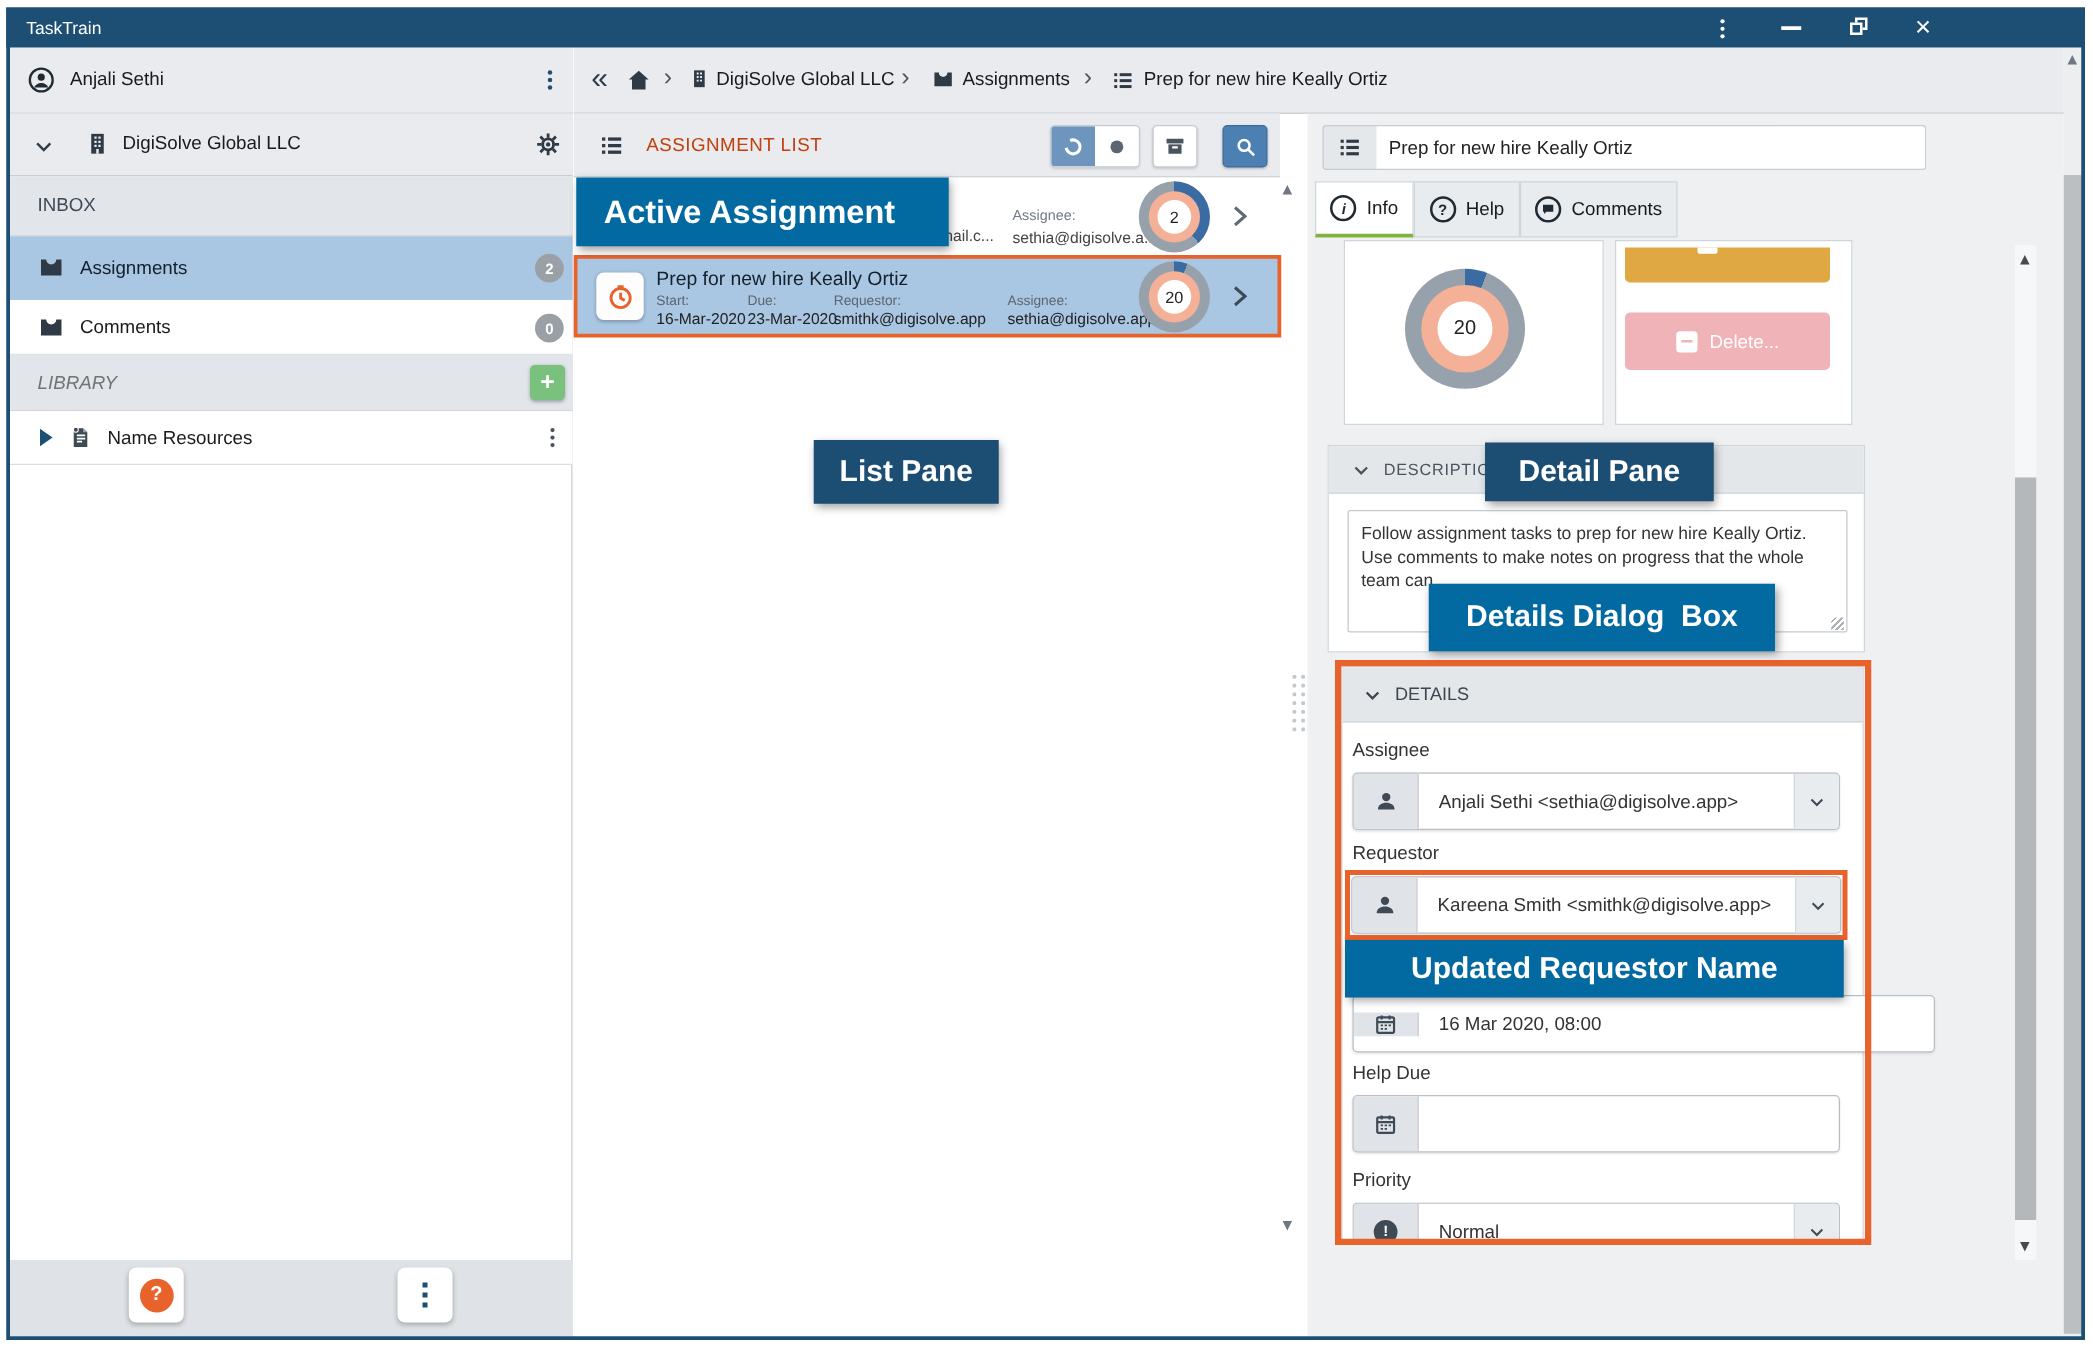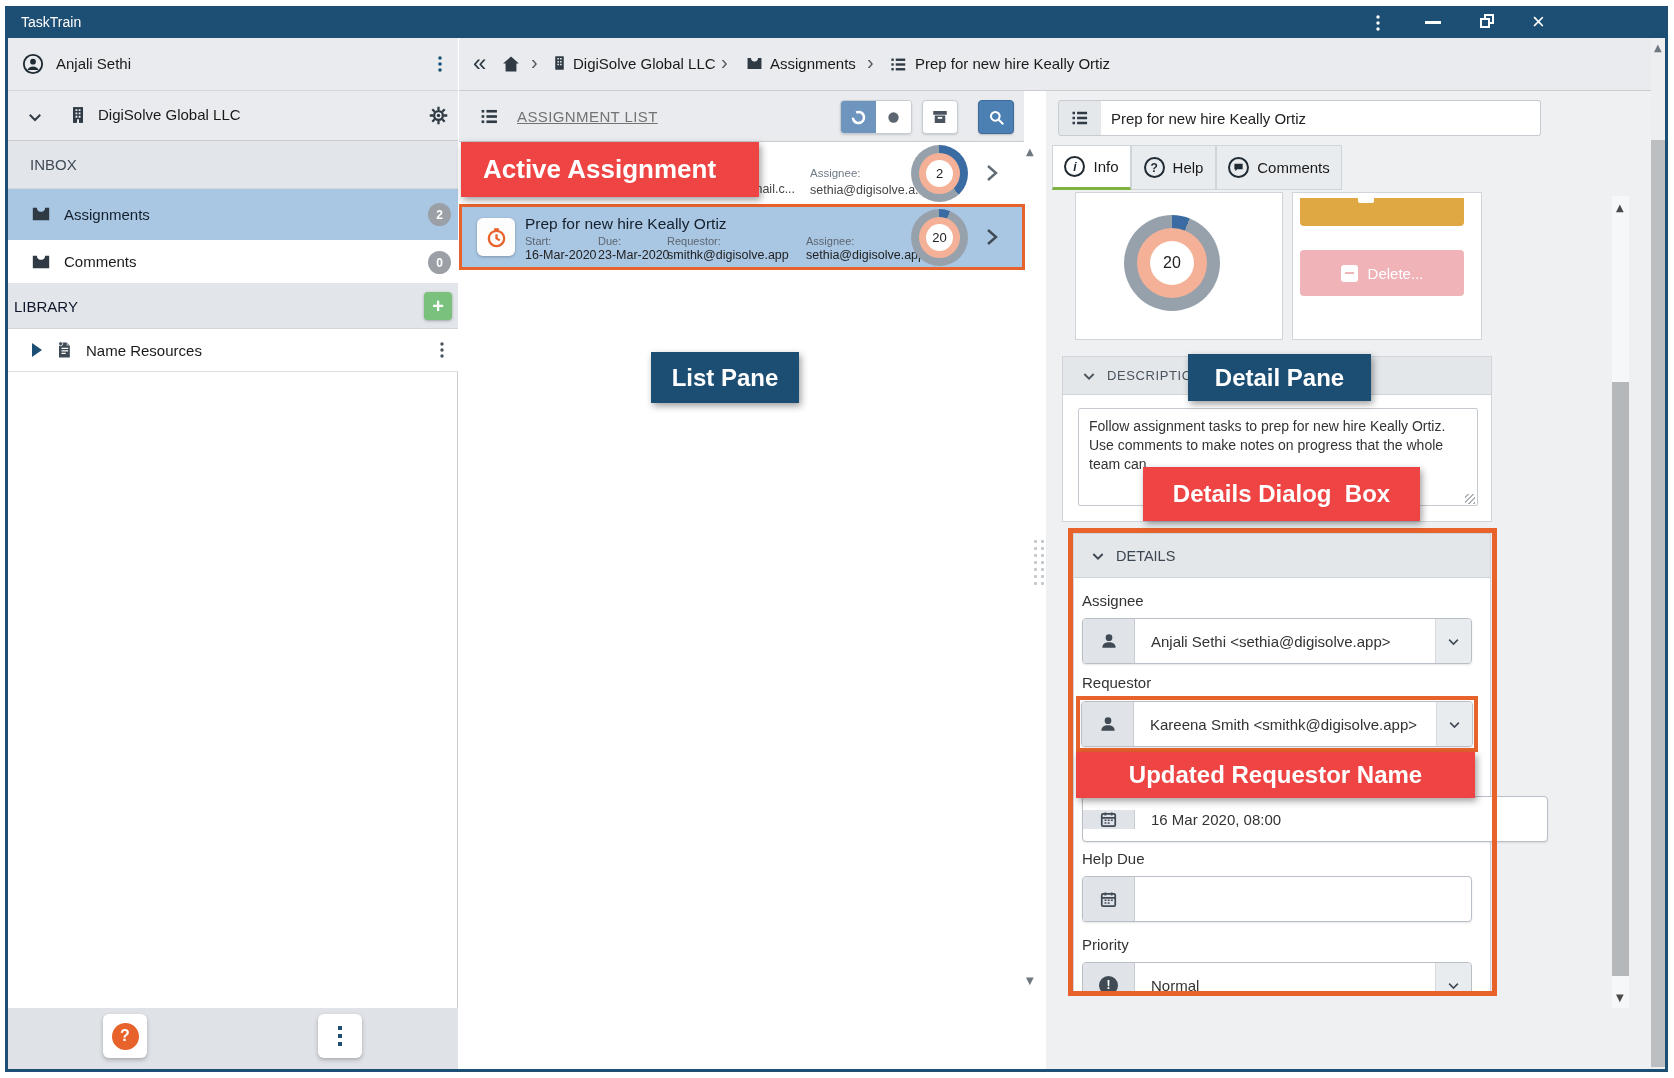--- a/index.html
+++ b/index.html
@@ -13,21 +13,21 @@
   .titlebar{position:absolute;left:5px;top:6px;width:1663px;height:32px;background:#1d4e73;display:flex;align-items:center;z-index:20;}
   .frame{position:absolute;left:5px;top:6px;width:1663px;height:1066px;border:3px solid #1d4e73;pointer-events:none;z-index:40;}
   .wtitle{color:#fff;font-size:14px;margin-left:16px;}
   
   .siderow{position:absolute;left:8px;width:450px;display:flex;align-items:center;}
   .badge{width:23px;height:23px;border-radius:50%;background:#9aa0a6;color:#fff;font-size:12px;font-weight:700;
     display:flex;align-items:center;justify-content:center;}
   
   .callout{position:absolute;color:#fff;font-weight:700;display:flex;align-items:center;justify-content:center;
     box-shadow:2px 3px 7px rgba(0,0,0,.38);z-index:10;white-space:pre;}
-  .callout.orange{background:#ef4444;}
+  .callout.orange{background:#0369a1;}
   .callout.navy{background:#1c4e74;}
   
   .donut{position:absolute;border-radius:50%;}
   .donut .mid{position:absolute;border-radius:50%;background:#f5b197;}
   .donut .ctr{position:absolute;border-radius:50%;background:#fff;display:flex;align-items:center;justify-content:center;color:#222;}
   .p38{background:conic-gradient(#3a6ba3 0 38%,#97a1ac 38% 100%);}
   .p6{background:conic-gradient(#3a6ba3 0 6%,#97a1ac 6% 100%);}
   
   .tab{position:absolute;top:145px;height:45px;background:#e9ecef;border:1px solid #d0d5da;display:flex;align-items:center;
     justify-content:center;gap:8px;font-size:15px;color:#1a1a1a;}
@@ -117,21 +117,21 @@
       <svg width="22" height="20" viewBox="0 0 24 22">
           <path fill="#2f3a44" fill-rule="evenodd" d="M3 4h18v14H3zM8 4a4 4 0 0 0 8 0z"></path>
           <path fill="#fff" d="M7.6 2.2h8.8V4a4.4 4.4 0 0 1-8.8 0z"></path>
         </svg>
     </span>
     <span style="margin-left:56px;font-size:15px;">Comments</span>
     <span class="badge abs" style="left:420px;top:11px;">0</span>
   </div>
 
   <div class="siderow" style="top:284px;height:45px;background:#e2e6ea;border-bottom:1px solid #d3d7db;">
-    <span style="margin-left:6px;font-size:15px;color:#0f172a;">LIBRARY</span>
+    <span style="margin-left:22px;font-size:15px;color:#737373;font-style:italic;">LIBRARY</span>
     <span class="abs" style="left:416px;top:8px;width:28px;height:28px;background:#79c17c;border-radius:4px;box-shadow:0 1px 3px rgba(0,0,0,.3);display:flex;align-items:center;justify-content:center;color:#fff;font-size:20px;font-weight:700;line-height:1;">+</span>
   </div>
 
   <div class="siderow" style="top:329px;height:43px;background:#fff;border-bottom:1px solid #dcdfe2;">
     <span class="abs" style="left:22px;top:13px;">
       <svg width="14" height="16" viewBox="0 0 14 16">
           <path d="M2 1l10 7-10 7z" fill="#1d4e73"></path>
         </svg>
     </span>
     <span class="abs" style="left:46px;top:10px;">
@@ -232,21 +232,21 @@
           <g fill="#2f3a44">
             <rect x="3" y="4.5" width="3" height="3"></rect>
             <rect x="8.5" y="4.5" width="12" height="3"></rect>
             <rect x="3" y="10.5" width="3" height="3"></rect>
             <rect x="8.5" y="10.5" width="12" height="3"></rect>
             <rect x="3" y="16.5" width="3" height="3"></rect>
             <rect x="8.5" y="16.5" width="12" height="3"></rect>
           </g>
         </svg>
     </span>
-    <span class="abs" style="left:58px;top:17px;font-size:15px;color:#737373;letter-spacing:.4px;text-decoration:underline;">ASSIGNMENT LIST</span>
+    <span class="abs" style="left:58px;top:17px;font-size:15px;color:#c2410c;letter-spacing:.4px;">ASSIGNMENT LIST</span>
 
     <div class="abs" style="left:381px;top:9px;width:72px;height:34px;border:1px solid #c6ccd2;border-radius:4px;overflow:hidden;display:flex;box-shadow:0 1px 2px rgba(0,0,0,.15);">
       <span style="width:36px;background:#6e95bd;display:flex;align-items:center;justify-content:center;">
         <svg width="19" height="19" viewBox="0 0 24 24">
             <circle cx="12" cy="12" r="7" fill="none" stroke="#fff" stroke-width="3.2" stroke-dasharray="35 9" transform="rotate(-115 12 12)"></circle>
           </svg>
       </span>
       <span style="width:36px;background:#fff;display:flex;align-items:center;justify-content:center;">
         <svg width="19" height="19" viewBox="0 0 24 24">
             <circle cx="12" cy="12" r="6.5" fill="#5b6670"></circle>

